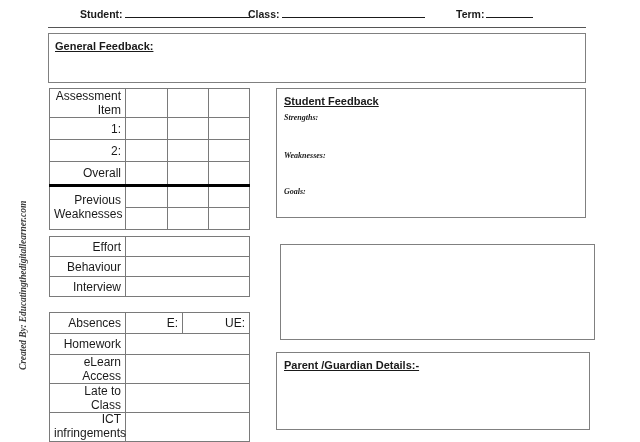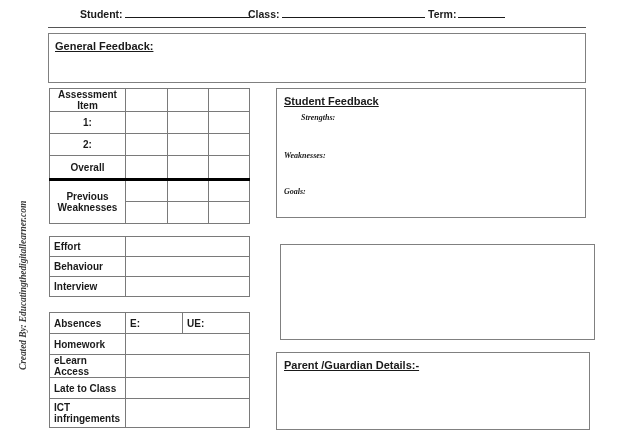--- a/index.html
+++ b/index.html
@@ -56,21 +56,21 @@
   }
   .hdr-lbl { margin-right: 2px; }
   .rule-line {
     display: inline-block;
     border-bottom: 1.2px solid #1a1a1a;
     vertical-align: baseline;
     height: 9px;
   }
   .f-student { left: 32px; }
   .f-class   { left: 200px; }
-  .f-term    { left: 380px; }
+  .f-term    { left: 408px; }
   .hr-head {
     position: absolute;
     left: 48px;
     top: 27px;
     width: 538px;
     height: 0;
     border-top: 1px solid #555;
   }
 
   
@@ -98,27 +98,28 @@
 
   
   table.grid {
     position: absolute;
     border-collapse: collapse;
     table-layout: fixed;
     background: #fff;
   }
   table.grid td {
     border: 1px solid #7a7a7a;
-    font-size: 10px;
-    font-weight: bold;
+    font-size: 12px;
+    font-weight: normal;
     padding: 0 4px;
     height: 17px;
     box-sizing: border-box;
     vertical-align: middle;
     color: #1a1a1a;
+    text-align: right;
   }
   td.c { text-align: center; }
   td.l { text-align: left; }
   td.blank { }
   tr.thickline > td {
     border-top: 3px solid #000;
   }
   td.two-line {
     line-height: 1.15;
     padding-top: 1px;
@@ -248,21 +249,21 @@
           <span>ICT</span><br>
           <span>infringements</span>
         </td>
         <td class="blank" colspan="2"></td>
       </tr>
     </tbody>
   </table>
 
   <div class="box" style="left:276px; top:88px; width:310px; height:130px;">
     <div class="box-title" style="left:7px; top:6px;">Student Feedback</div>
-    <div class="sub-lbl" style="left:24px; top:24px;font-style:italic;">Strengths:</div>
+    <div class="sub-lbl" style="left:7px; top:24px;font-style:italic;">Strengths:</div>
     <div style="position:absolute; left:60px; top:24px; right:4px; height:26px; font-size:8px;"></div>
     <div class="sub-lbl" style="left:7px; top:62px;">Weaknesses:</div>
     <div style="position:absolute; left:70px; top:62px; right:4px; height:26px; font-size:8px;"></div>
     <div class="sub-lbl" style="left:7px; top:98px;">Goals:</div>
     <div style="position:absolute; left:45px; top:98px; right:4px; height:24px; font-size:8px;"></div>
   </div>
 
   <div class="box" style="left:280px; top:244px; width:315px; height:96px;">
     <div style="position:absolute; inset:4px; font-size:8px;"></div>
   </div>

